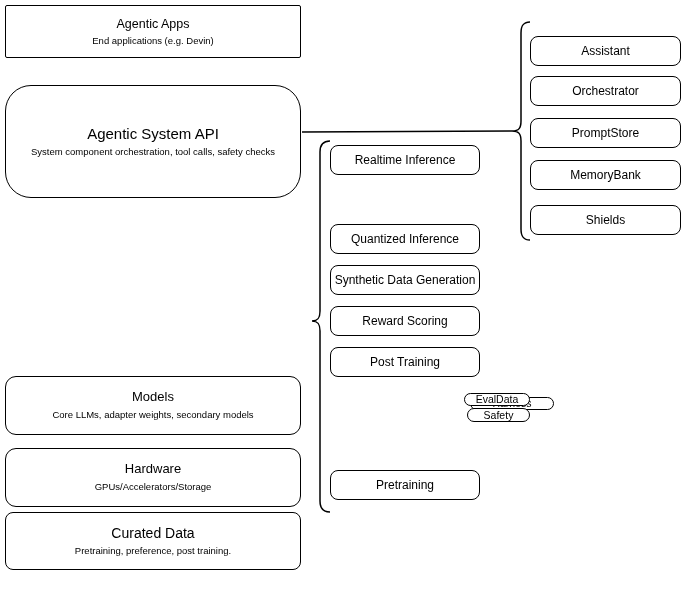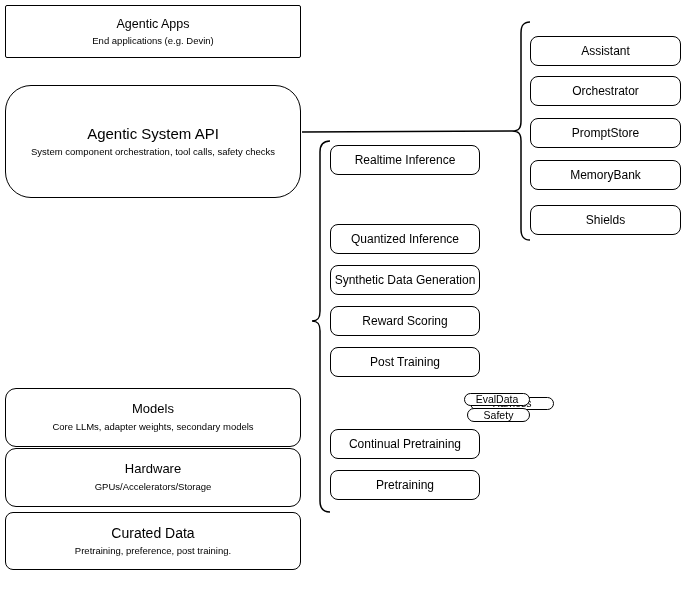--- a/index.html
+++ b/index.html
@@ -69,41 +69,40 @@
     <div class="title" style="font-size:12.5px">Agentic Apps</div>
     <div class="subtitle">End applications (e.g. Devin)</div>
   </div>
 
   <div class="node lbox" style="top:85px;height:113px;border-radius:26px">
     <div class="title" style="font-size:15px">Agentic System API</div>
     <div class="subtitle">System component orchestration, tool calls, safety checks</div>
   </div>
 
 
-  <div class="node lbox" style="top:388px;height:59px;border-radius:11px">
+  <div class="node lbox" style="top:376px;height:59px;border-radius:11px">
     <div class="title" style="font-size:13px">Models</div>
     <div class="subtitle">Core LLMs, adapter weights, secondary models</div>
   </div>
 
   <div class="node lbox" style="top:448px;height:59px;border-radius:11px">
     <div class="title" style="font-size:13px">Hardware</div>
     <div class="subtitle">GPUs/Accelerators/Storage</div>
   </div>
 
   <div class="node lbox" style="top:512px;height:58px;border-radius:8px">
     <div class="title" style="font-size:14px">Curated Data</div>
     <div class="subtitle">Pretraining, preference, post training.</div>
   </div>
 
   <div class="node mbox" style="top:145px">Realtime Inference</div>
   <div class="node mbox" style="top:224px">Quantized Inference</div>
   <div class="node mbox" style="top:265px">Synthetic Data Generation</div>
   <div class="node mbox" style="top:306px">Reward Scoring</div>
   <div class="node mbox" style="top:347px">Post Training</div>
-  <div class="node mbox" style="top:429px">Continual Pretraining</div>
   <div class="node mbox" style="top:470px">Pretraining</div>
 
   <div class="pill" style="left:470px;top:397px;width:84px;height:13px">Harness</div>
   <div class="pill" style="left:464px;top:393px;width:66px;height:13px">EvalData</div>
   <div class="pill" style="left:467px;top:408px;width:63px;height:14px">Safety</div>
 
   <div class="node rbox" style="top:36px">Assistant</div>
   <div class="node rbox" style="top:76px">Orchestrator</div>
   <div class="node rbox" style="top:118px">PromptStore</div>
   <div class="node rbox" style="top:160px">MemoryBank</div>

